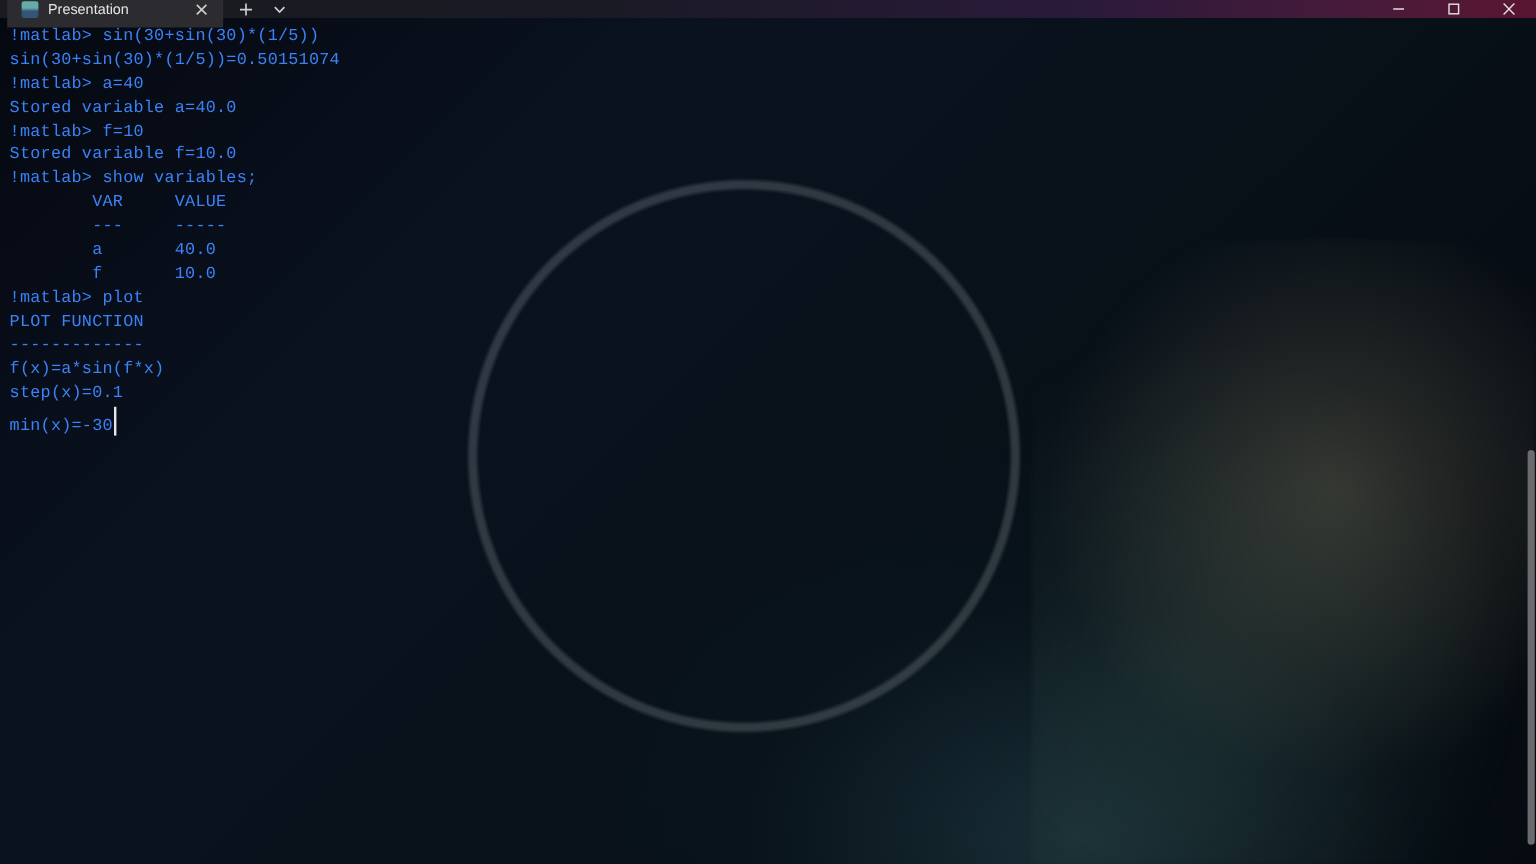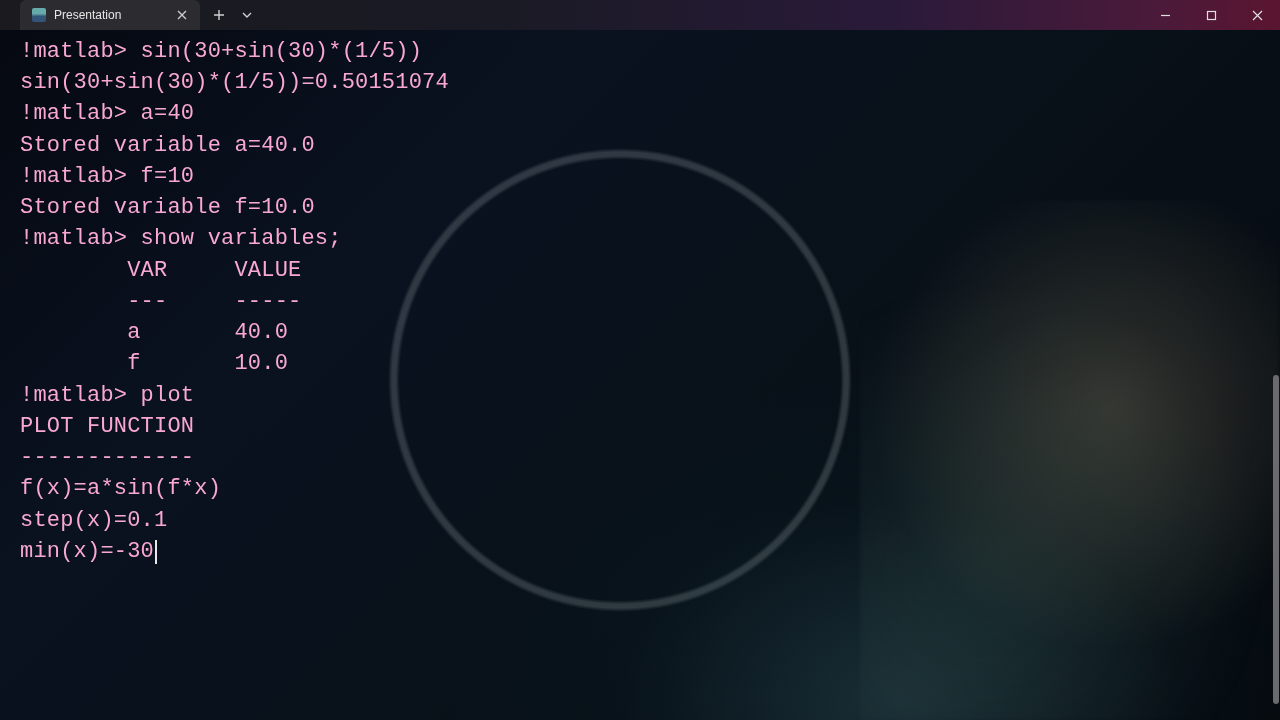--- a/index.html
+++ b/index.html
@@ -22,28 +22,27 @@
   position:absolute;
   right:0; top:200px; width:420px; height:520px;
   background:
     radial-gradient(circle at 60% 40%, rgba(180,170,130,0.25), rgba(0,0,0,0) 60%),
     radial-gradient(circle at 30% 70%, rgba(60,90,80,0.25), rgba(0,0,0,0) 60%);
   filter: blur(2px);
 }
 .titlebar {
   position: relative;
   z-index: 2;
-  height: 30px;
+  height: 15px;
   display: flex;
   align-items: center;
   background: linear-gradient(90deg, #1a1a1f 0%, #1a1a25 40%, #2a1a3a 70%, #4a1a3a 90%, #5a1530 100%);
   color: #d0d0d0;
   font-family: 'Segoe UI', sans-serif;
   font-size: 12px;
-  padding-left: 14px;
 }
 .tab {
   display: flex;
   align-items: center;
   height: 30px;
   padding: 0 10px 0 12px;
   background: #2b2b30;
   border-top-left-radius: 6px;
   border-top-right-radius: 6px;
   gap: 8px;
@@ -68,23 +67,23 @@
 }
 .spacer { flex:1; }
 .win-controls { display:flex; height:30px; }
 .win-btn {
   width: 46px; height:30px; display:flex; align-items:center; justify-content:center;
   color:#e0e0e0; cursor:pointer;
 }
 .terminal {
   position: relative;
   z-index: 1;
-  padding: 6px 20px;
-  color: #f9a8d4;
-  font-size: 22px;
+  padding: 6px 8px;
+  color: #3b82f6;
+  font-size: 14px;
   line-height: 1.42;
   white-space: pre;
   font-weight: 400;
   letter-spacing: 0.2px;
 }
 .terminal .line { display:block; }
 .cursor {
   display:inline-block;
   width: 2px; height: 24px;
   background:#e8e8e8;

